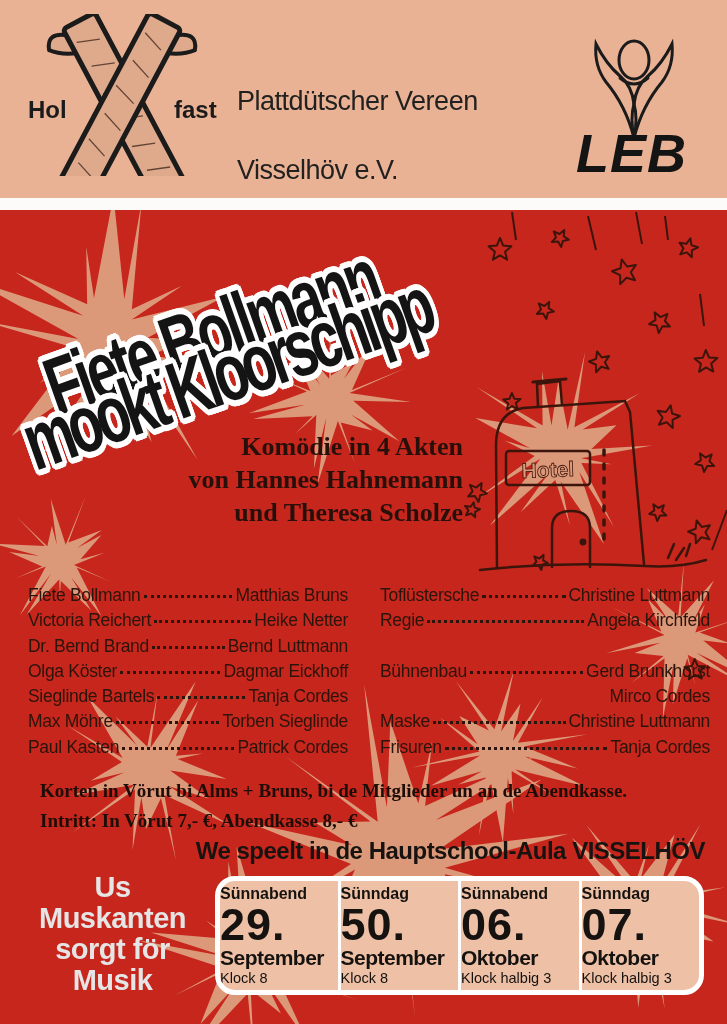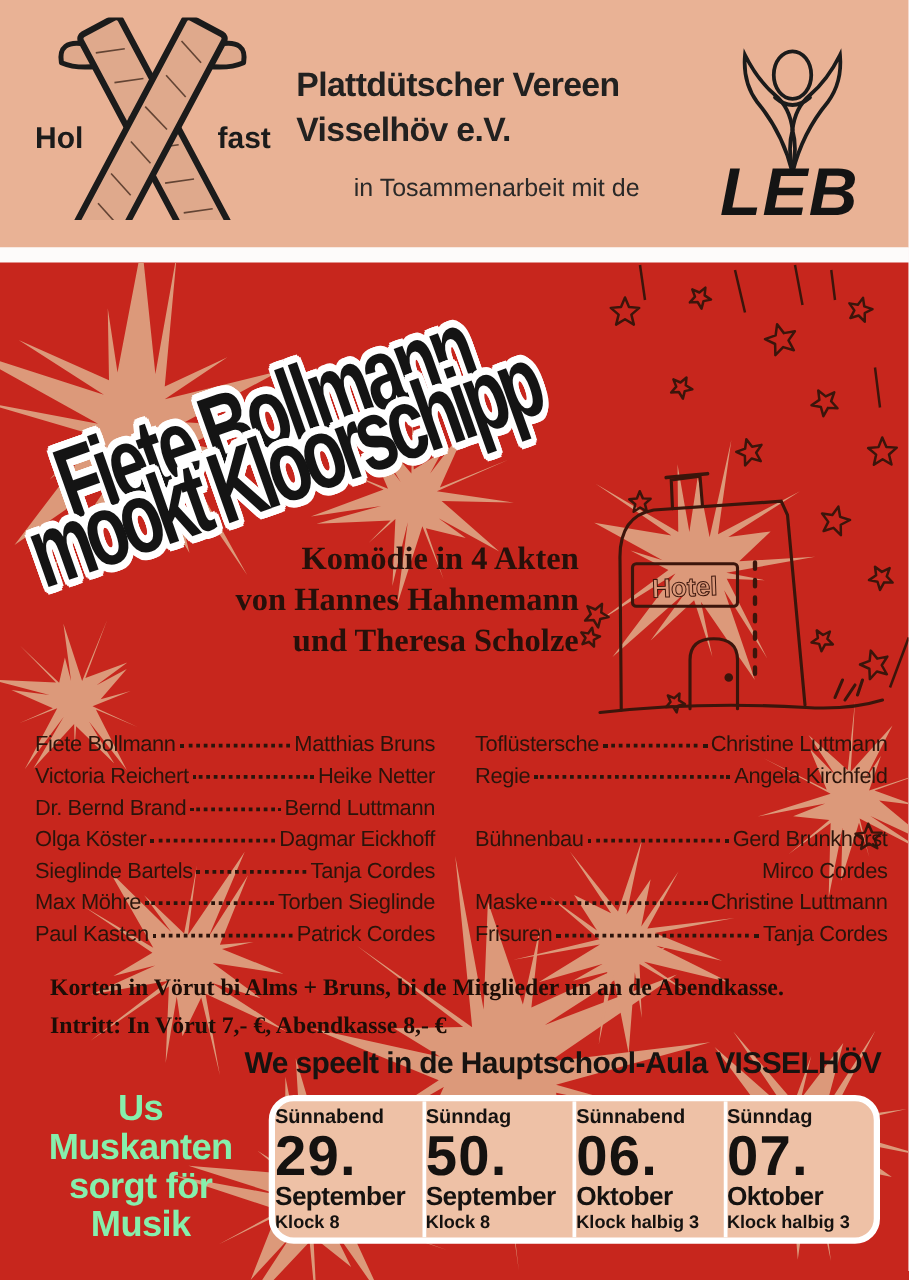--- a/index.html
+++ b/index.html
@@ -3,21 +3,21 @@
 <meta charset="utf-8">
 <style>
   html,body{margin:0;padding:0;background:#ffffff;}
   .poster{position:relative;width:727px;height:1024px;overflow:hidden;
           font-family:"Liberation Sans",sans-serif;background:#fdfbfa;}
 
   
   .top-band{position:absolute;left:0;top:0;width:727px;height:198px;background:#e9b295;}
   .holfast{position:absolute;left:22px;top:14px;}
   .org-block{position:absolute;left:237px;top:50px;color:#222120;}
-  .org-line{font-size:27px;font-weight:bold;line-height:36px;letter-spacing:-0.5px;}
+  .org-line{font-size:27px;font-weight:normal;line-height:36px;letter-spacing:-0.5px;margin-top:33px;}
   .coop-line{font-size:20px;margin-top:18px;margin-left:46px;color:#2a2928;}
   .leb{position:absolute;left:548px;top:20px;}
 
   
   .white-band{position:absolute;left:0;top:198px;width:727px;height:12px;background:#fdfbfa;}
 
   
   .red-body{position:absolute;left:0;top:210px;width:727px;height:814px;background:#c7261d;}
   .decor{position:absolute;left:0;top:0;width:727px;height:814px;z-index:0;}
 
@@ -53,32 +53,32 @@
   .tickets{position:absolute;left:40px;top:566px;z-index:2;white-space:nowrap;
     font-family:"Liberation Serif",serif;font-weight:bold;font-size:19px;line-height:30px;
     color:#1d0d06;}
 
   
   .venue{position:absolute;left:155px;top:627px;width:550px;z-index:2;text-align:right;
     font-weight:bold;font-size:24px;color:#171310;white-space:nowrap;letter-spacing:-0.5px;}
 
   
   .music{position:absolute;left:10px;top:662px;width:205px;z-index:2;text-align:center;
-    font-weight:bold;font-size:29px;line-height:31px;color:#86efac;letter-spacing:-0.5px;}
+    font-weight:bold;font-size:29px;line-height:31px;color:#e5e5e5;letter-spacing:-0.5px;}
 
   
   .shows-box{position:absolute;left:215px;top:666px;width:489px;height:119px;z-index:2;
     background:#eec1a6;border:5px solid #ffffff;border-radius:20px;box-sizing:border-box;
     display:flex;overflow:hidden;}
   .show-col{flex:1 1 0;text-align:left;color:#151210;padding-top:4px;}
   .show-col + .show-col{border-left:3px solid #ffffff;}
   .show-day{font-size:16px;font-weight:bold;}
   .show-num{font-size:45px;font-weight:bold;line-height:44px;letter-spacing:1px;}
   .show-month{font-size:21px;font-weight:bold;line-height:22px;letter-spacing:-0.5px;}
-  .show-time{font-size:14.5px;font-weight:bold;line-height:18px;}
+  .show-time{font-size:14.5px;font-weight:normal;line-height:18px;}
 </style>
 </head>
 <body>
 
 <div class="poster">
 
   <header class="top-band">
 
     <svg class="holfast" width="200" height="162" viewBox="0 0 200 162">
 

